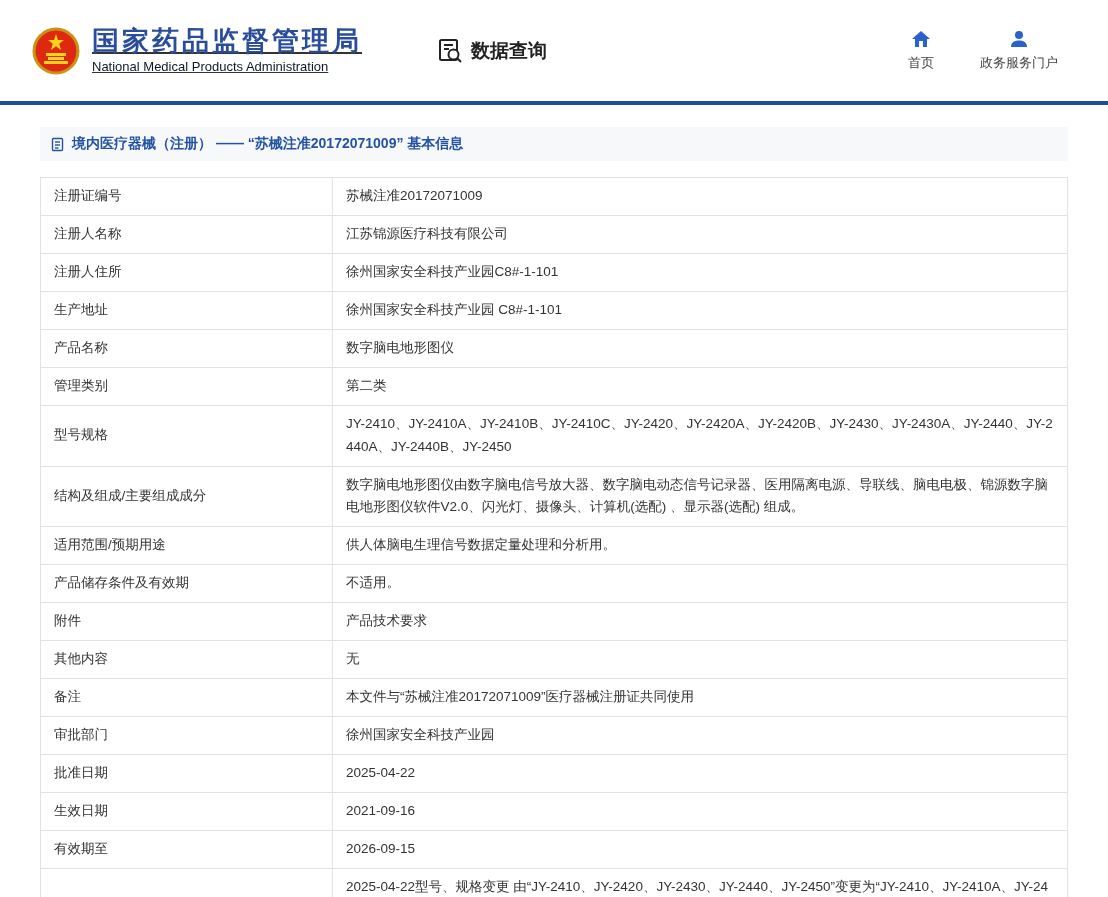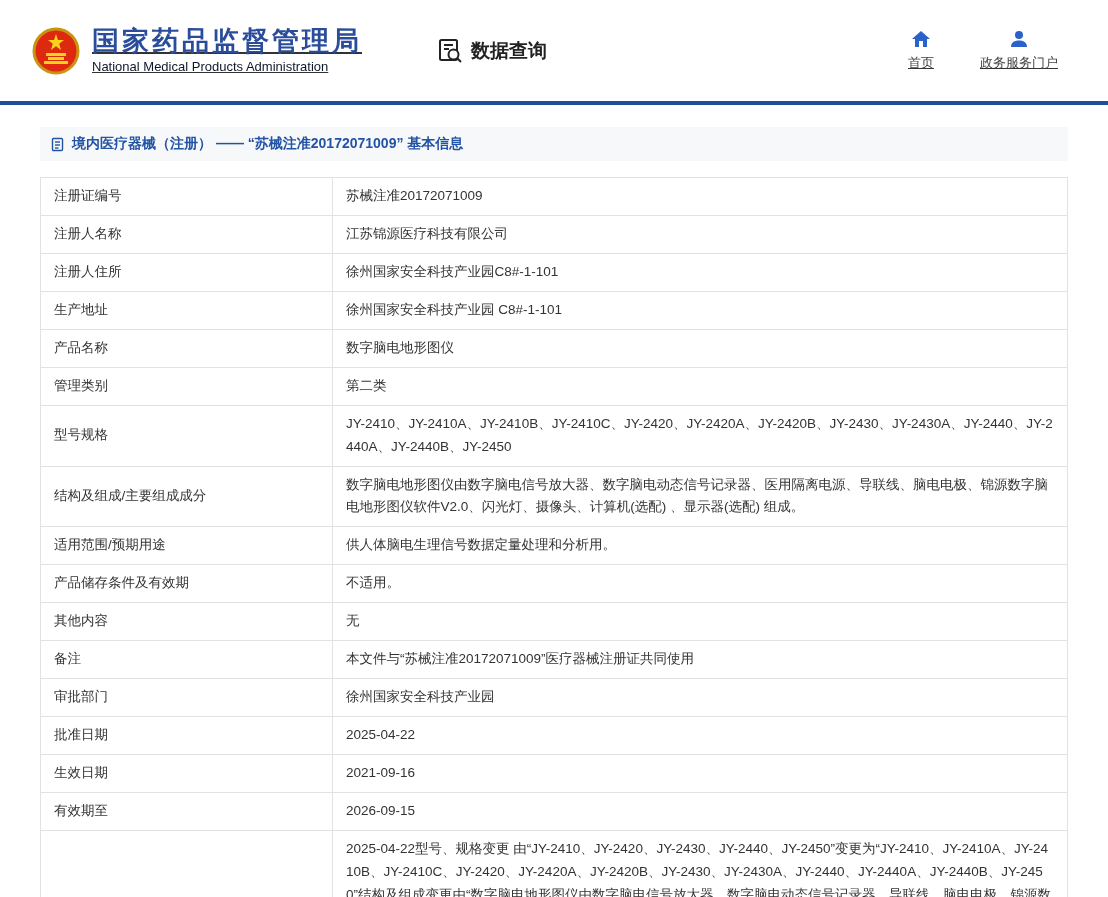--- a/index.html
+++ b/index.html
@@ -25,21 +25,21 @@
   }
   .brand-text .en{ font-size:13px; color:#0f172a; margin-top:3px; }
 
   .data-query{
     display:flex; align-items:center; gap:7px;
     margin-left:75px;
     font-size:19px; font-weight:bold; color:#222; cursor:pointer;
   }
   .data-query svg{ width:27px; height:27px; }
 
-  .header-nav{ margin-left:auto; display:flex; gap:46px; padding-right:18px;text-decoration:underline; }
+  .header-nav{ margin-left:auto; display:flex; gap:46px; padding-right:18px; }
   .nav-item{
     display:flex; flex-direction:column; align-items:center; gap:5px;
     font-size:13px; color:#444; cursor:pointer;
   }
   .nav-item svg{ width:20px; height:20px; }
 
   .divider{ height:4px; background:#1d4f9e; }
 
   
   .content{ padding:22px 40px 10px; }
@@ -165,20 +165,24 @@
       </tr>
       <tr>
         <td class="label">适用范围/预期用途</td>
         <td class="value">供人体脑电生理信号数据定量处理和分析用。</td>
       </tr>
       <tr>
         <td class="label">产品储存条件及有效期</td>
         <td class="value">不适用。</td>
       </tr>
       <tr>
+        <td class="label">附件</td>
+        <td class="value">产品技术要求</td>
+      </tr>
+      <tr>
         <td class="label">其他内容</td>
         <td class="value">无</td>
       </tr>
       <tr>
         <td class="label">备注</td>
         <td class="value">本文件与“苏械注准20172071009”医疗器械注册证共同使用</td>
       </tr>
       <tr>
         <td class="label">审批部门</td>
         <td class="value">徐州国家安全科技产业园</td>

